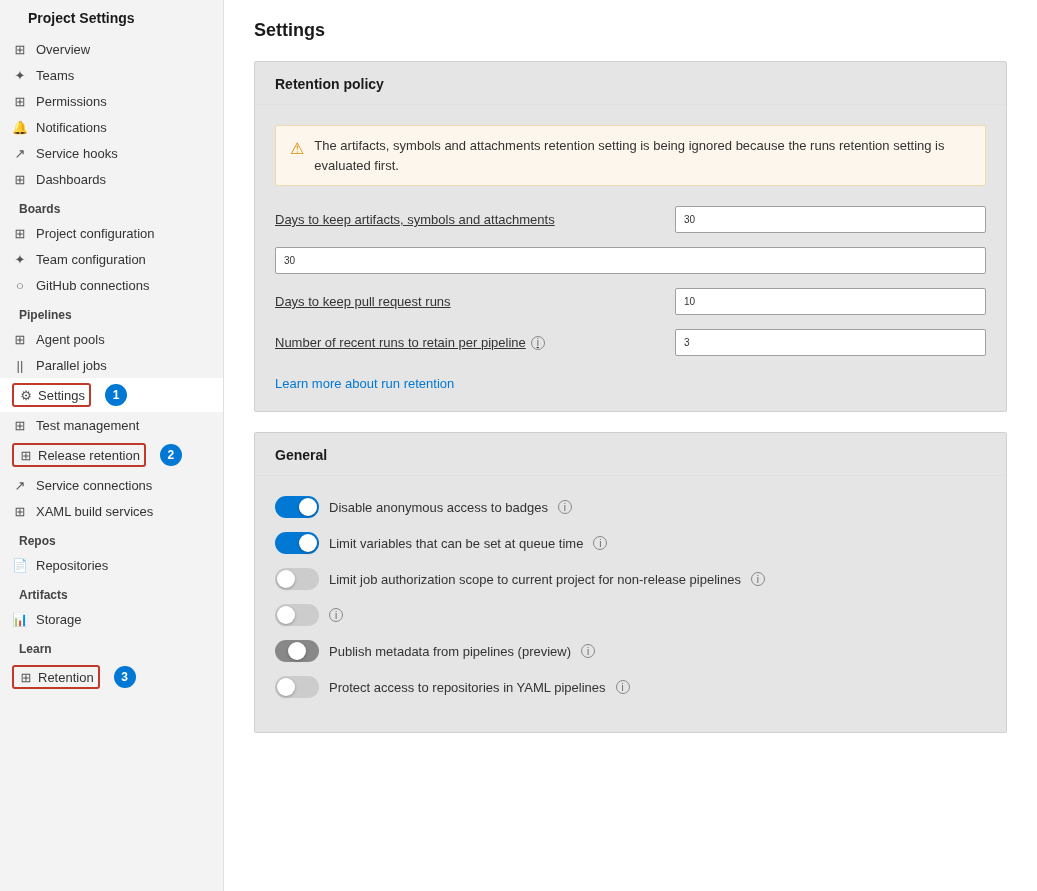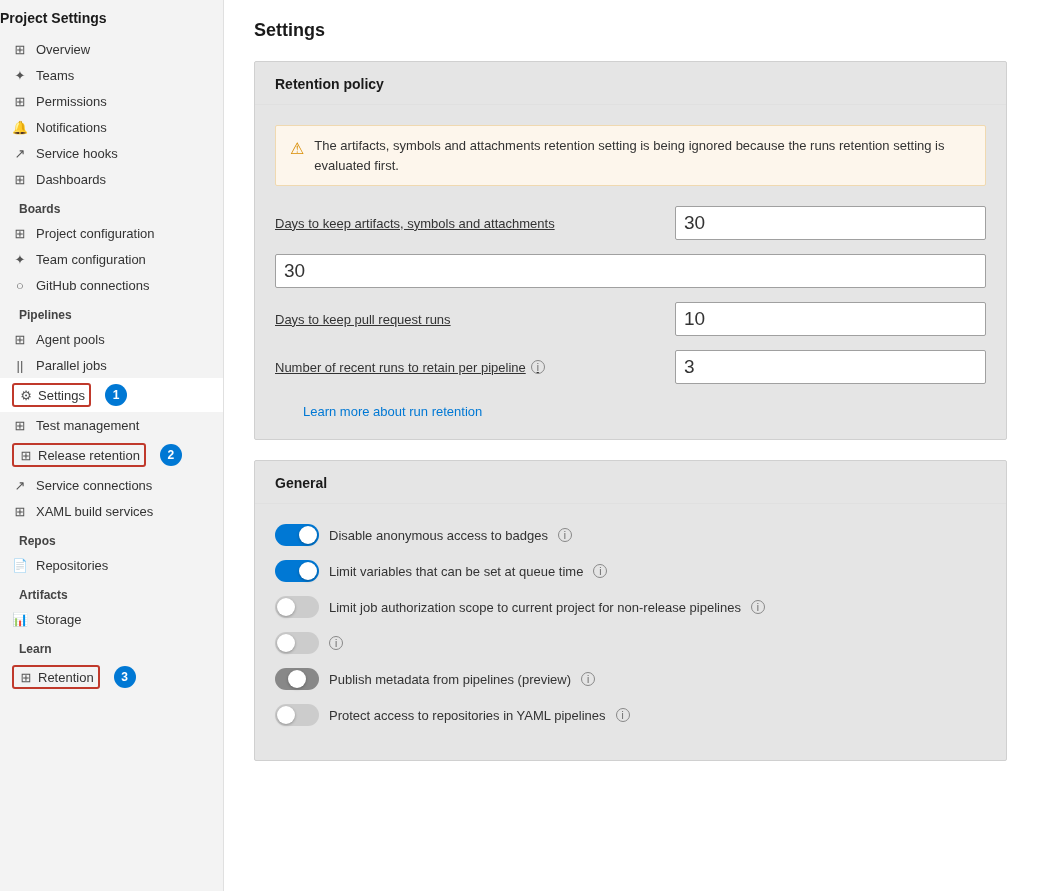--- a/index.html
+++ b/index.html
@@ -8,21 +8,21 @@
     
     .sidebar {
       width: 224px;
       min-width: 224px;
       background: #f3f3f3;
       border-right: 1px solid #e0e0e0;
       overflow-y: auto;
       padding-bottom: 20px;
     }
     .sidebar-header {
-      padding: 10px 12px 10px 0;
+      padding: 10px 12px 10px 28px;
       font-size: 14px;
       font-weight: 600;
       color: #1a1a1a;
       background: #f3f3f3;
     }
     .sidebar-section-label {
       padding: 10px 12px 4px 19px;
       font-size: 11px;
       font-weight: 700;
       color: #444;
@@ -118,25 +118,25 @@
       min-width: 380px;
       font-size: 13px;
       color: #333;
       display: flex;
       align-items: center;
       gap: 5px;
       text-decoration: underline;
     }
     .form-input {
       flex: 1;
-      height: 34px;
+      height: 27px;
       border: 1px solid #a0a0a0;
       border-radius: 2px;
       padding: 0 8px;
-      font-size: 19px;
+      font-size: 10px;
       color: #333;
       outline: none;
     }
     .info-icon {
       display: inline-flex;
       align-items: center;
       justify-content: center;
       width: 14px;
       height: 14px;
       border: 1px solid #888;
@@ -145,21 +145,20 @@
       color: #666;
       cursor: pointer;
     }
     .learn-more-link {
       color: #0078d4;
       text-decoration: none;
       font-size: 13px;
       cursor: pointer;
       margin-top: 6px;
       display: inline-block;
-      margin-left: 28px;
     }
 
     
     .toggle-row {
       display: flex;
       align-items: center;
       gap: 10px;
       margin-bottom: 14px;
       font-size: 13px;
       color: #333;

